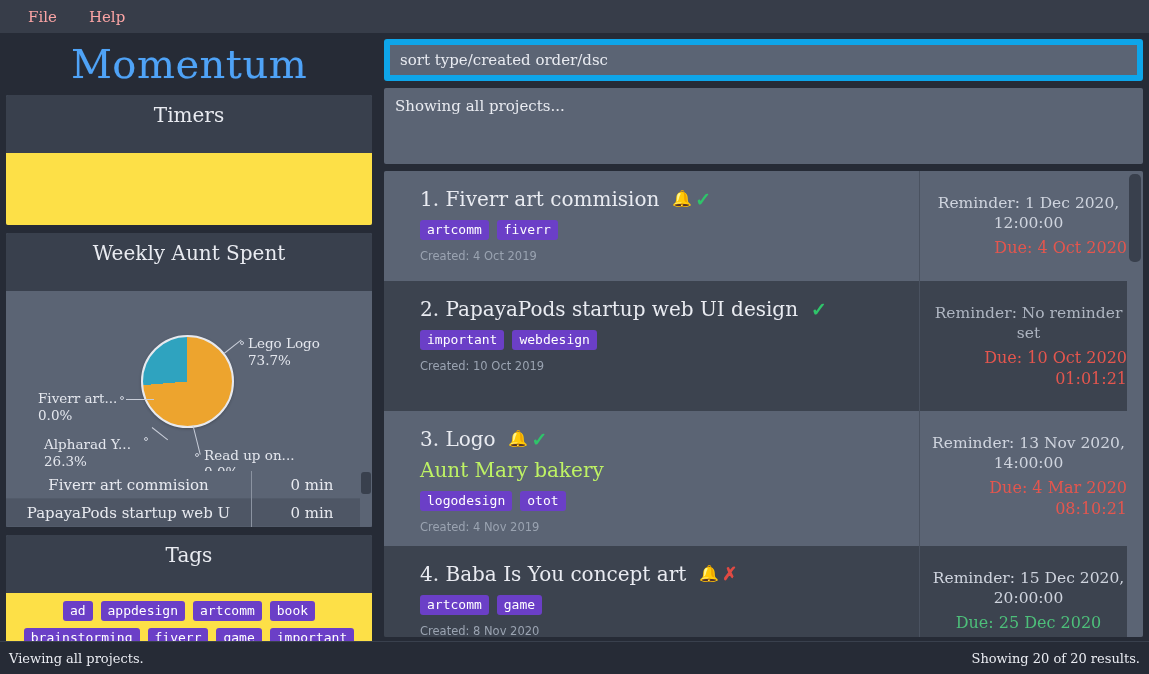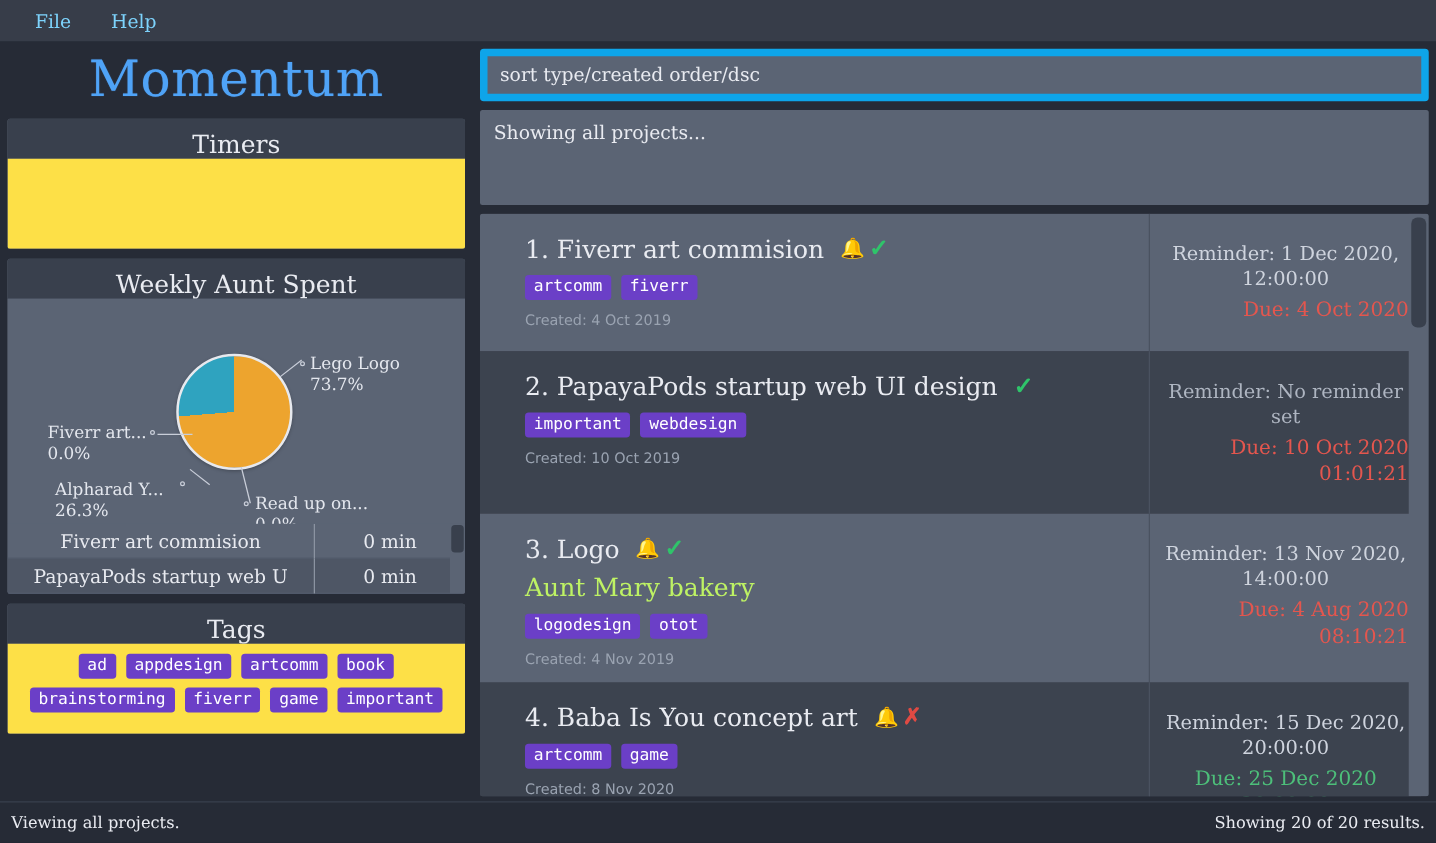--- a/index.html
+++ b/index.html
@@ -24,21 +24,21 @@
     position: absolute;
     left: 0; top: 0;
     width: 1149px;
     height: 33px;
     background: #373d49;
     display: flex;
     align-items: center;
     padding-left: 18px;
   }
   .menu-item {
-    color: #7dd3fc;
+    color: #fca5a5;
     font-size: 15px;
     padding: 2px 10px;
     margin-right: 12px;
     cursor: default;
   }
 
   
   .left-col {
     position: absolute;
     left: 0;
@@ -63,21 +63,21 @@
     margin: 0 6px 8px 6px;
     background: #5b6474;
     border-radius: 2px;
     overflow: hidden;
   }
   .panel-head {
     background: #39404d;
     text-align: center;
     color: #e9ebf1;
     font-size: 20px;
-    padding: 8px 4px 0 4px;
+    padding: 8px 4px 26px 4px;
   }
   .panel-body { background: #fde047; }
 
   #timers-body { height: 72px; }
 
   
   .chart-area {
     position: relative;
     height: 180px;
     background: #5b6474;
@@ -497,21 +497,21 @@
               <span class="tag">logodesign</span>
               <span class="tag">otot</span>
             </div>
             <div class="proj-created">Created: 4 Nov 2019</div>
           </div>
           <div class="proj-side">
             <div class="rem-line">
               <span>Reminder:</span>
               <span>13 Nov 2020, 14:00:00</span>
             </div>
-            <div class="due-line due-over">Due: 4 Aug 2020 08:10:21</div>
+            <div class="due-line due-over">Due: 4 Mar 2020 08:10:21</div>
           </div>
         </div>
 
         <div class="proj-row">
           <div class="proj-main">
             <div class="proj-title">
               <span>4. Baba Is You concept art</span>
               <span class="title-icons">
                 <span class="ico-bell">🔔</span>
                 <span class="ico-x">✗</span>

